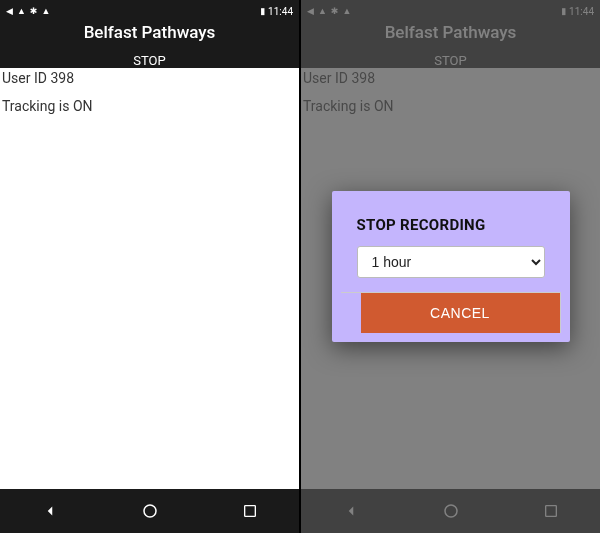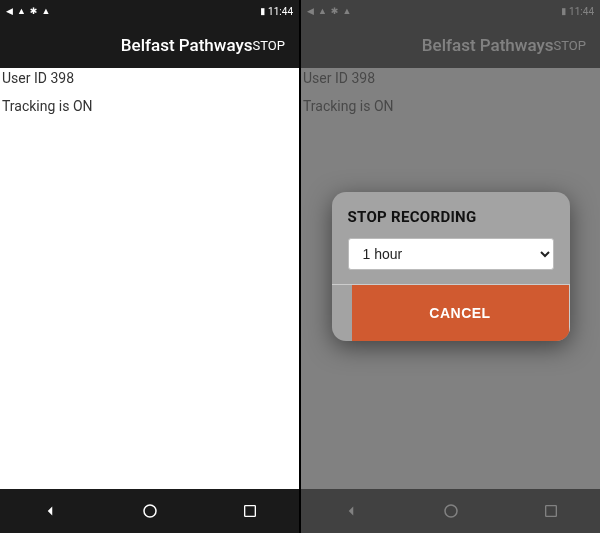--- a/index.html
+++ b/index.html
@@ -43,22 +43,23 @@
       gap: 3px;
       font-size: 10px;
     }
 
     
     .app-bar {
       height: 46px;
       background: #1a1a1a;
       display: flex;
       align-items: center;
-      justify-content: flex-end;
+      justify-content: space-between;
       padding: 0 14px;
+      flex-direction: column;
     }
     .app-bar-title {
       color: #fff;
       font-size: 17px;
       font-weight: 500;
     }
     .app-bar-stop {
       color: #fff;
       font-size: 13px;
       font-weight: 400;
@@ -104,24 +105,24 @@
       top: 0; left: 0; right: 0; bottom: 0;
       background: rgba(80, 80, 80, 0.72);
       display: flex;
       align-items: center;
       justify-content: center;
       z-index: 10;
     }
 
     
     .dialog {
-      background: #a3a3a3;
-      border-radius: 14px;
+      background: #c4b5fd;
+      border-radius: 2px;
       width: 238px;
-      padding: 0;
+      padding: 9px;
       overflow: hidden;
       box-shadow: 0 6px 24px rgba(0,0,0,0.5);
     }
     .dialog-title {
       font-size: 15px;
       font-weight: 700;
       color: #111;
       padding: 16px 16px 8px 16px;
       letter-spacing: 0.3px;
     }
@@ -144,25 +145,25 @@
       appearance: auto;
       cursor: pointer;
       color: #222;
     }
     .dialog-buttons {
       display: flex;
       border-top: 1px solid #ccc;
     }
     .dialog-btn {
       flex: 1;
-      height: 56px;
+      height: 40px;
       border: none;
       cursor: pointer;
       font-size: 14px;
-      font-weight: 700;
+      font-weight: 400;
       letter-spacing: 0.5px;
       text-transform: uppercase;
       margin-left: 20px;
     }
     .dialog-btn-cancel {
       background: #d05a30;
       color: #fff;
       border-right: 1px solid #ccc;
     }
     .dialog-btn-ok {

